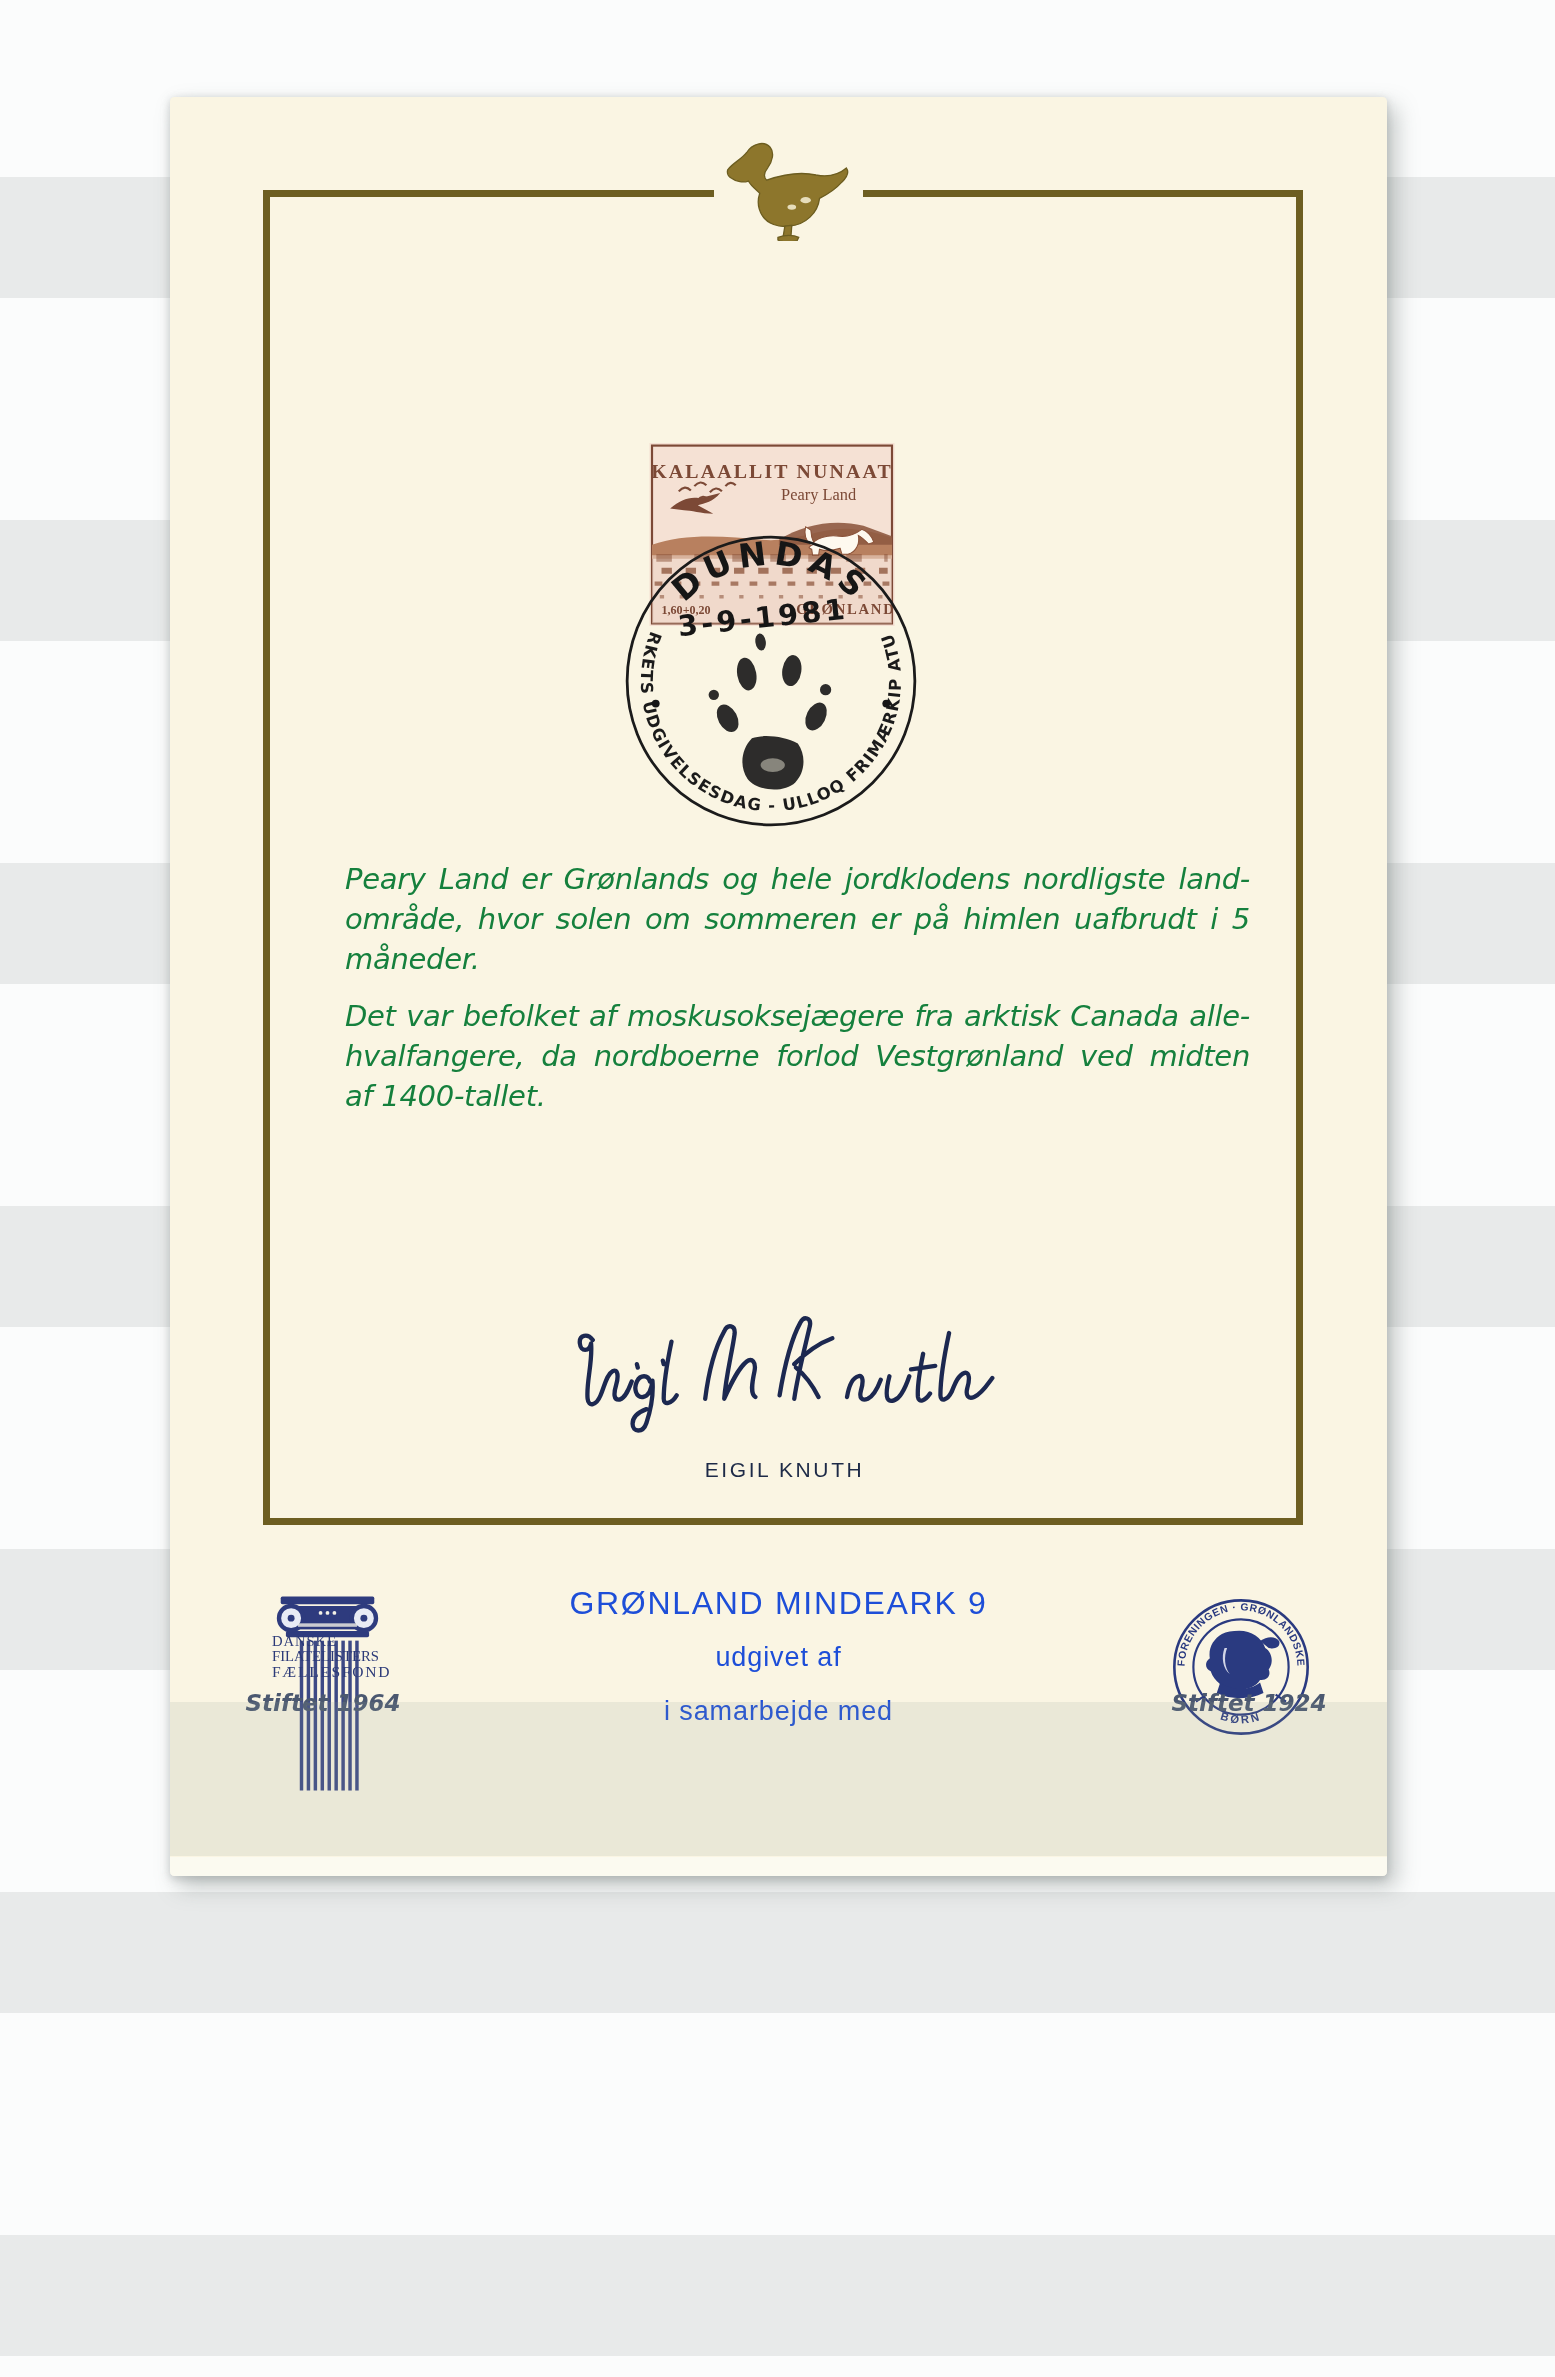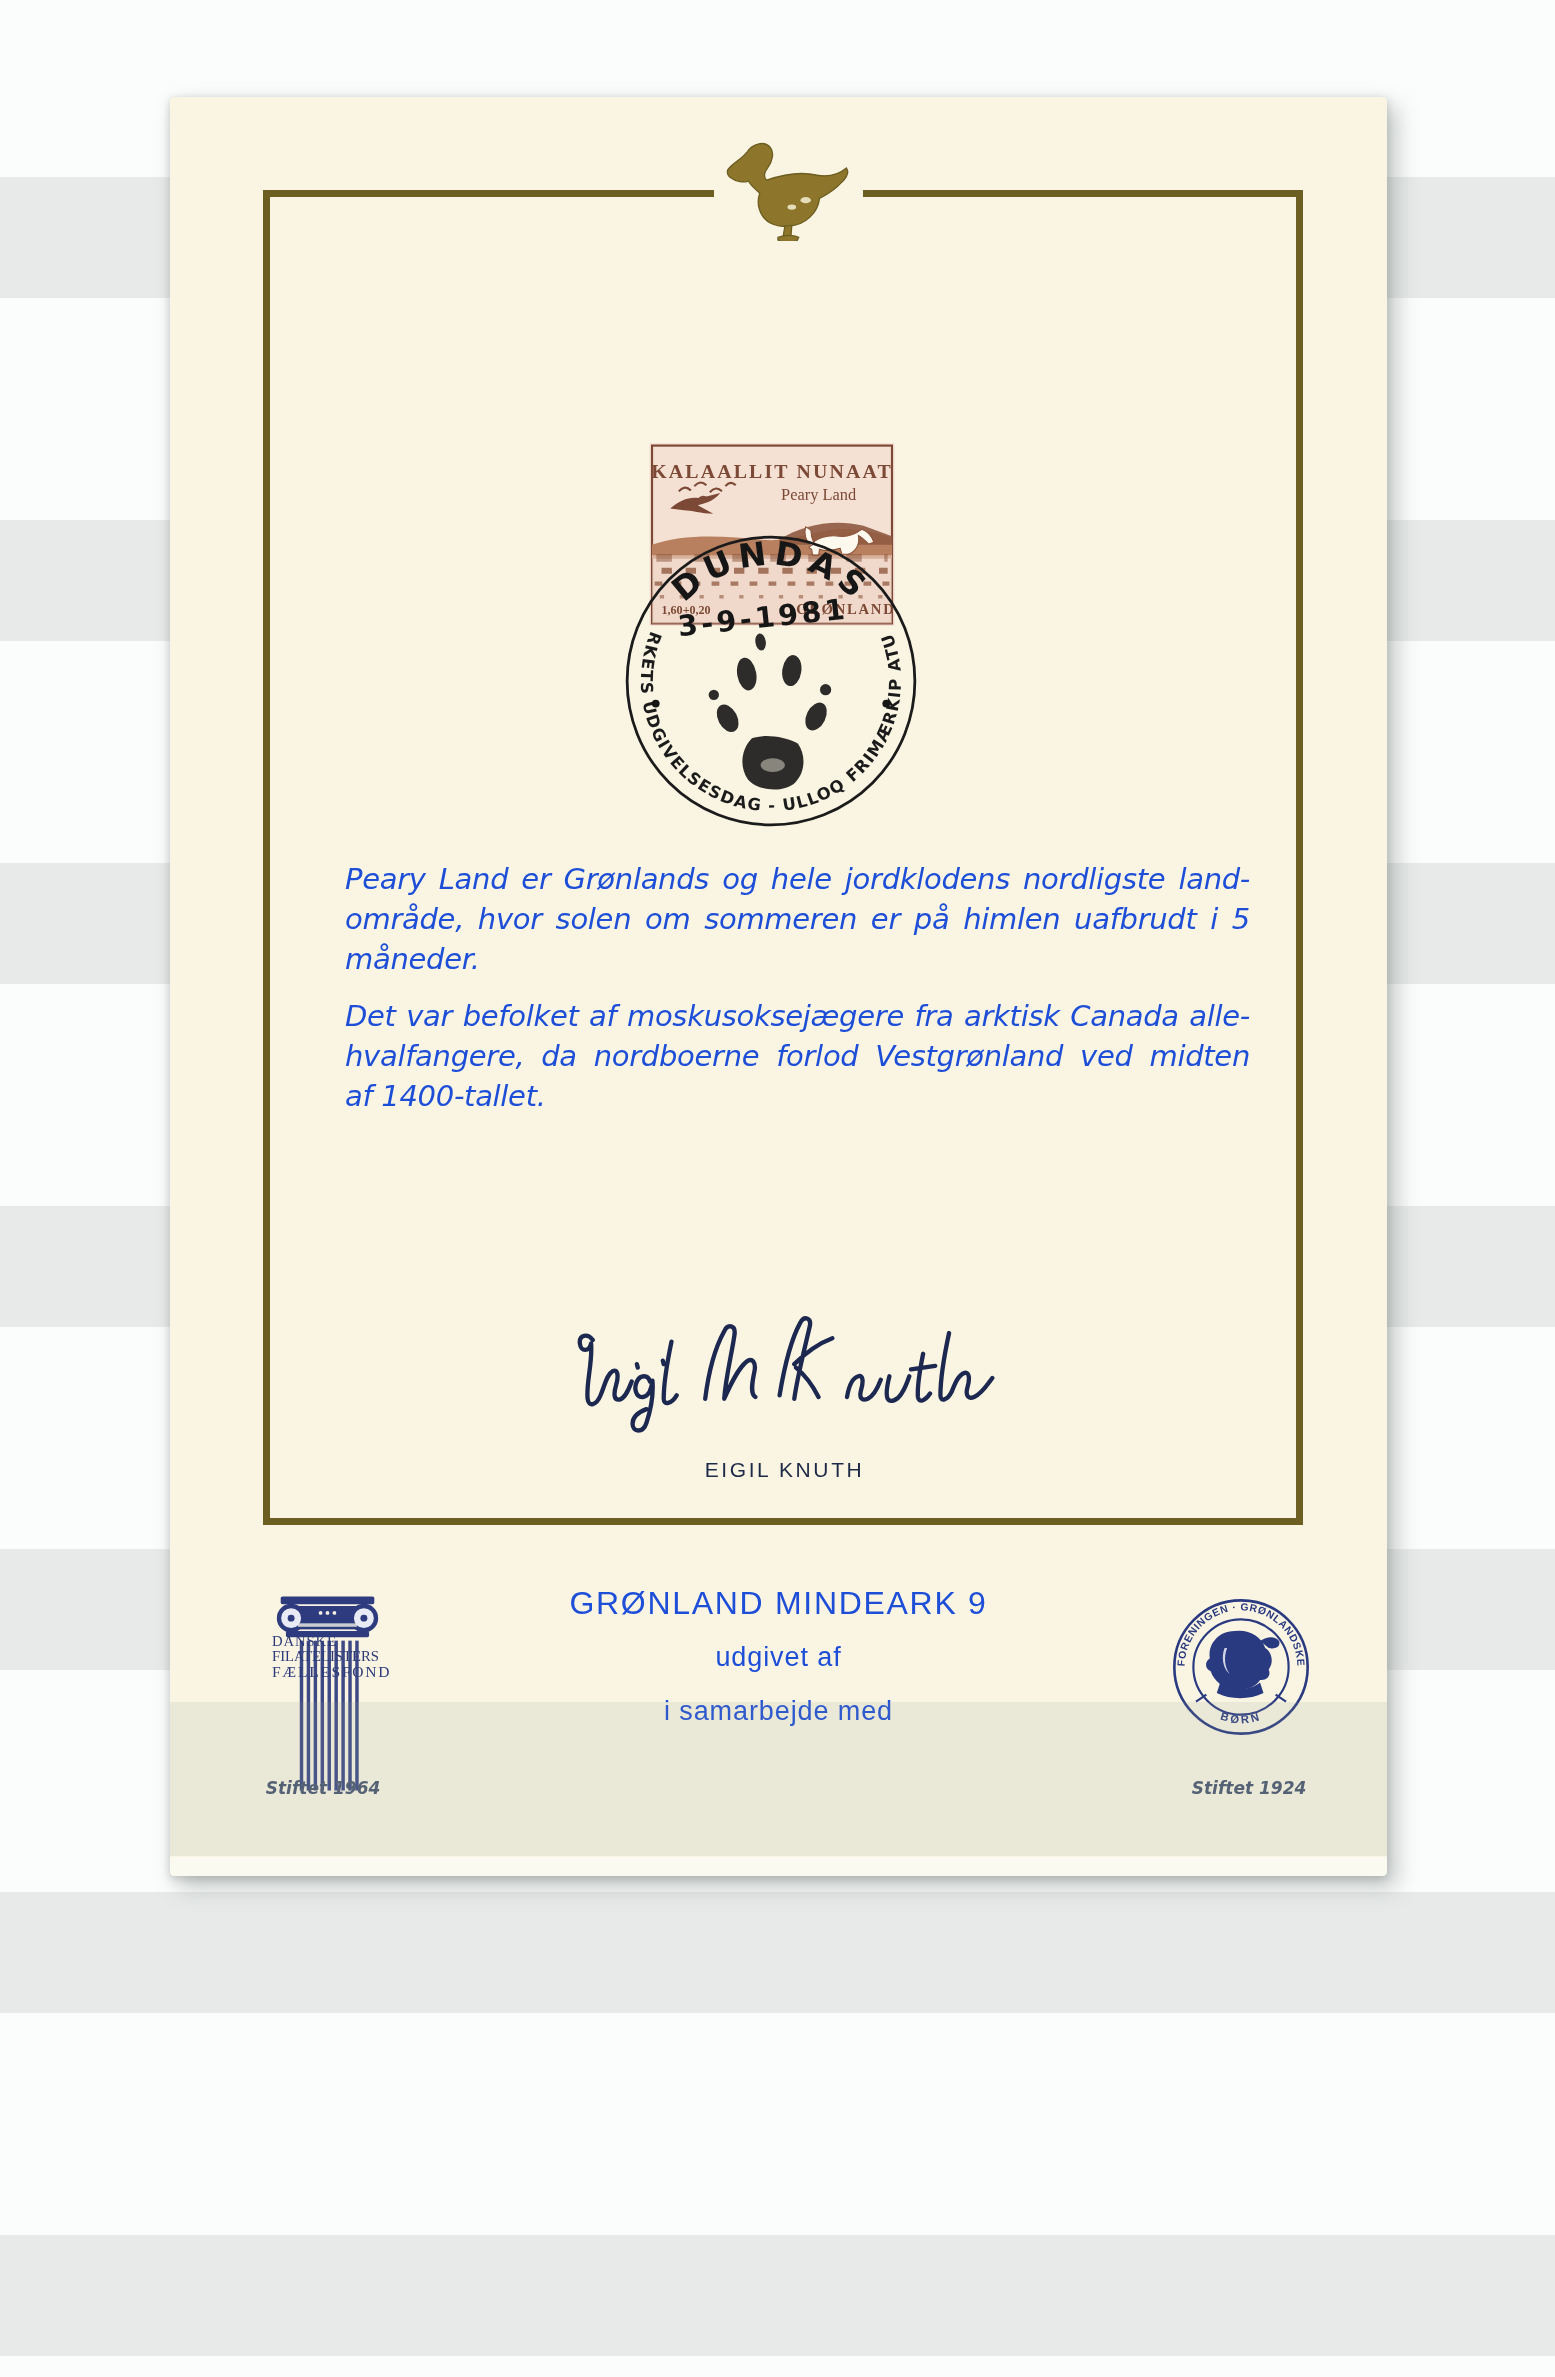--- a/index.html
+++ b/index.html
@@ -21,21 +21,21 @@
   .frame{
     position:absolute;left:93px;top:93px;width:1040px;height:1335px;
     border:7px solid #6d5e21;box-sizing:border-box;
   }
   .duck-gap{position:absolute;left:544px;top:87px;width:149px;height:24px;background:#faf5e3;}
   .duck{position:absolute;left:549px;top:38px;width:130px;height:106px;}
   .stamp{position:absolute;left:479px;top:346px;width:246px;height:183px;}
   .postmark{position:absolute;left:445px;top:428px;width:312px;height:312px;}
   .bodytext{
     position:absolute;left:175px;top:762px;width:905px;
-    color:#1d4ed8;font-family:"DejaVu Sans",sans-serif;font-style:italic;
+    color:#15803d;font-family:"DejaVu Sans",sans-serif;font-style:italic;
     font-size:29px;letter-spacing:-0.3px;
   }
   .para{margin:0 0 17.3px 0;}
   .pline{height:40px;line-height:40px;text-align:justify;text-align-last:justify;white-space:normal;}
   .pline.end{text-align-last:left;}
   .sig{position:absolute;left:383px;top:1217px;width:467px;height:147px;}
   .signame{
     position:absolute;left:398px;top:1361px;width:433px;text-align:center;
     font-size:21px;letter-spacing:2.6px;color:#1d2a47;
   }
@@ -47,21 +47,21 @@
   .leftlogo-text{
     position:absolute;left:102px;top:1537px;width:190px;
     font-family:"Liberation Serif",serif;font-weight:normal;color:#2c3a78;
   }
   .leftlogo-text div{line-height:15.2px;}
   .llt1{font-size:14.7px;letter-spacing:0.9px;}
   .llt2{font-size:14.7px;letter-spacing:0px;}
   .llt3{font-size:15.6px;letter-spacing:1.7px;}
   .stiftet{
     font-family:"DejaVu Sans",sans-serif;font-style:italic;font-weight:bold;
-    font-size:17px;color:#4b5870;text-align:center;position:absolute;top:1681px;width:208px;
+    font-size:23px;color:#4b5870;text-align:center;position:absolute;top:1593px;width:208px;
   }
   .stiftet.left{left:49px;}
   .stiftet.right{left:975px;}
   .seal{position:absolute;left:1000px;top:1499px;width:142px;height:142px;}
   .film{position:absolute;left:0;width:1217px;pointer-events:none;}
   .film.a{top:1605px;height:154px;background:rgba(150,160,148,0.15);}
   .film.b{top:1760px;height:20px;background:rgba(252,253,252,0.55);}
   .stamp text{font-family:"Liberation Serif",serif;}
   .postmark text{font-family:"DejaVu Sans",sans-serif;font-weight:bold;}
   .seal text{font-family:"Liberation Sans",sans-serif;font-weight:bold;}

